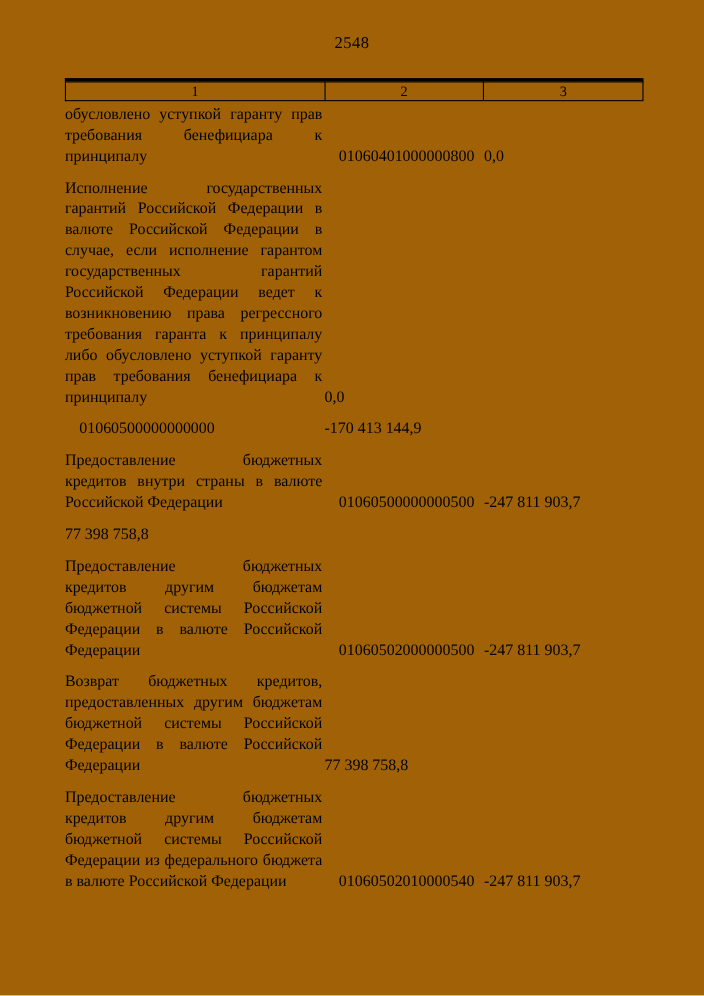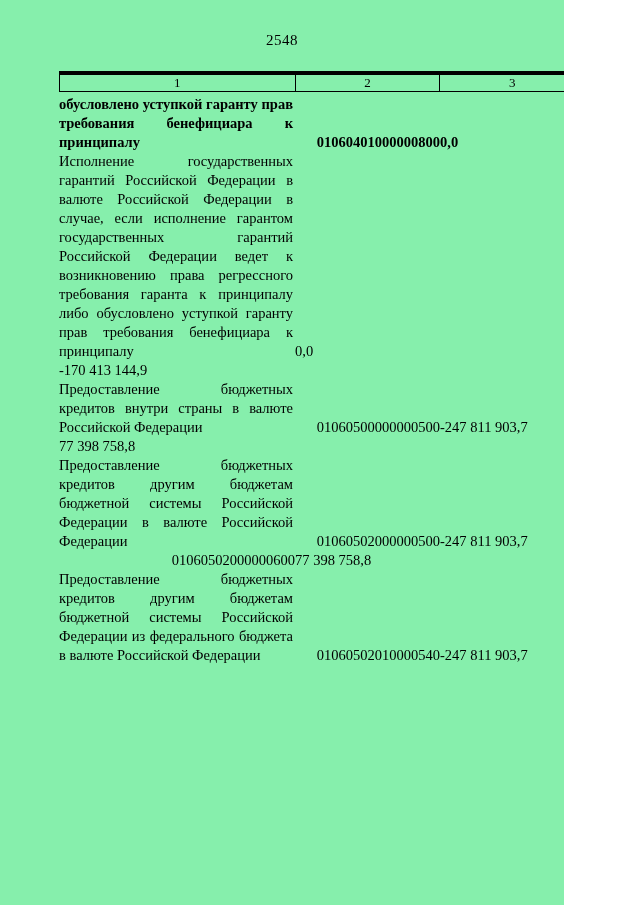--- a/index.html
+++ b/index.html
@@ -6,23 +6,23 @@
     margin: 0;
     padding: 0;
     background: #ffffff;
   }
   body {
     font-family: "Liberation Serif", "DejaVu Serif", serif;
     color: #000000;
   }
   .page {
     position: relative;
-    width: 564px;
+    width: 640px;
     height: 905px;
-    background: #86efac;
+    background: #a16207;
     overflow: hidden;
   }
   .page-number {
     text-align: center;
     padding-top: 32px;
     font-size: 15px;
     letter-spacing: 0.5px;
   }
   .table-wrap {
     position: absolute;
@@ -48,38 +48,37 @@
   }
   .th.c1 { width: 236px; }
   .th.c2 { width: 145px; }
   .th.c3 { width: 145px; }
   .tbody {
     margin-top: 3px;
   }
   .row {
     display: grid;
     grid-template-columns: 236px 145px 145px;
+    margin-top: 10px;
   }
   .row:first-child {
     margin-top: 3px;
-    font-weight: bold;
   }
   .cell {
     font-size: 14.5px;
     line-height: 19px;
   }
   .cell.text {
     text-align: justify;
     padding-right: 2px;
   }
   .cell.code {
     align-self: end;
     padding-left: 13px;
     white-space: nowrap;
-    text-align: right;
   }
   .cell.amount {
     align-self: end;
     white-space: nowrap;
   }
 </style>
 </head>
 <body>
 
 <div class="page">
@@ -101,41 +100,42 @@
         <div class="cell code">01060401000000800</div>
         <div class="cell amount">0,0</div>
       </div>
 
       <div class="row">
         <div class="cell text">Исполнение государственных гарантий Российской Федерации в валюте Российской Федерации в случае, если исполнение гарантом государственных гарантий Российской Федерации ведет к возникновению права регрессного требования гаранта к принципалу либо обусловлено уступкой гаранту прав требования бенефициара к принципалу</div>
         <div class="cell amount">0,0</div>
       </div>
 
       <div class="row">
+        <div class="cell code">01060500000000000</div>
         <div class="cell amount">-170 413 144,9</div>
       </div>
 
       <div class="row">
         <div class="cell text">Предоставление бюджетных кредитов внутри страны в валюте Российской Федерации</div>
         <div class="cell code">01060500000000500</div>
         <div class="cell amount">-247 811 903,7</div>
       </div>
 
       <div class="row">
         <div class="cell amount">77 398 758,8</div>
       </div>
 
       <div class="row">
         <div class="cell text">Предоставление бюджетных кредитов другим бюджетам бюджетной системы Российской Федерации в валюте Российской Федерации</div>
         <div class="cell code">01060502000000500</div>
         <div class="cell amount">-247 811 903,7</div>
       </div>
 
       <div class="row">
-        <div class="cell code">01060502000000600</div>
+        <div class="cell text">Возврат бюджетных кредитов, предоставленных другим бюджетам бюджетной системы Российской Федерации в валюте Российской Федерации</div>
         <div class="cell amount">77 398 758,8</div>
       </div>
 
       <div class="row">
         <div class="cell text">Предоставление бюджетных кредитов другим бюджетам бюджетной системы Российской Федерации из федерального бюджета в валюте Российской Федерации</div>
         <div class="cell code">01060502010000540</div>
         <div class="cell amount">-247 811 903,7</div>
       </div>
 
     </div>

